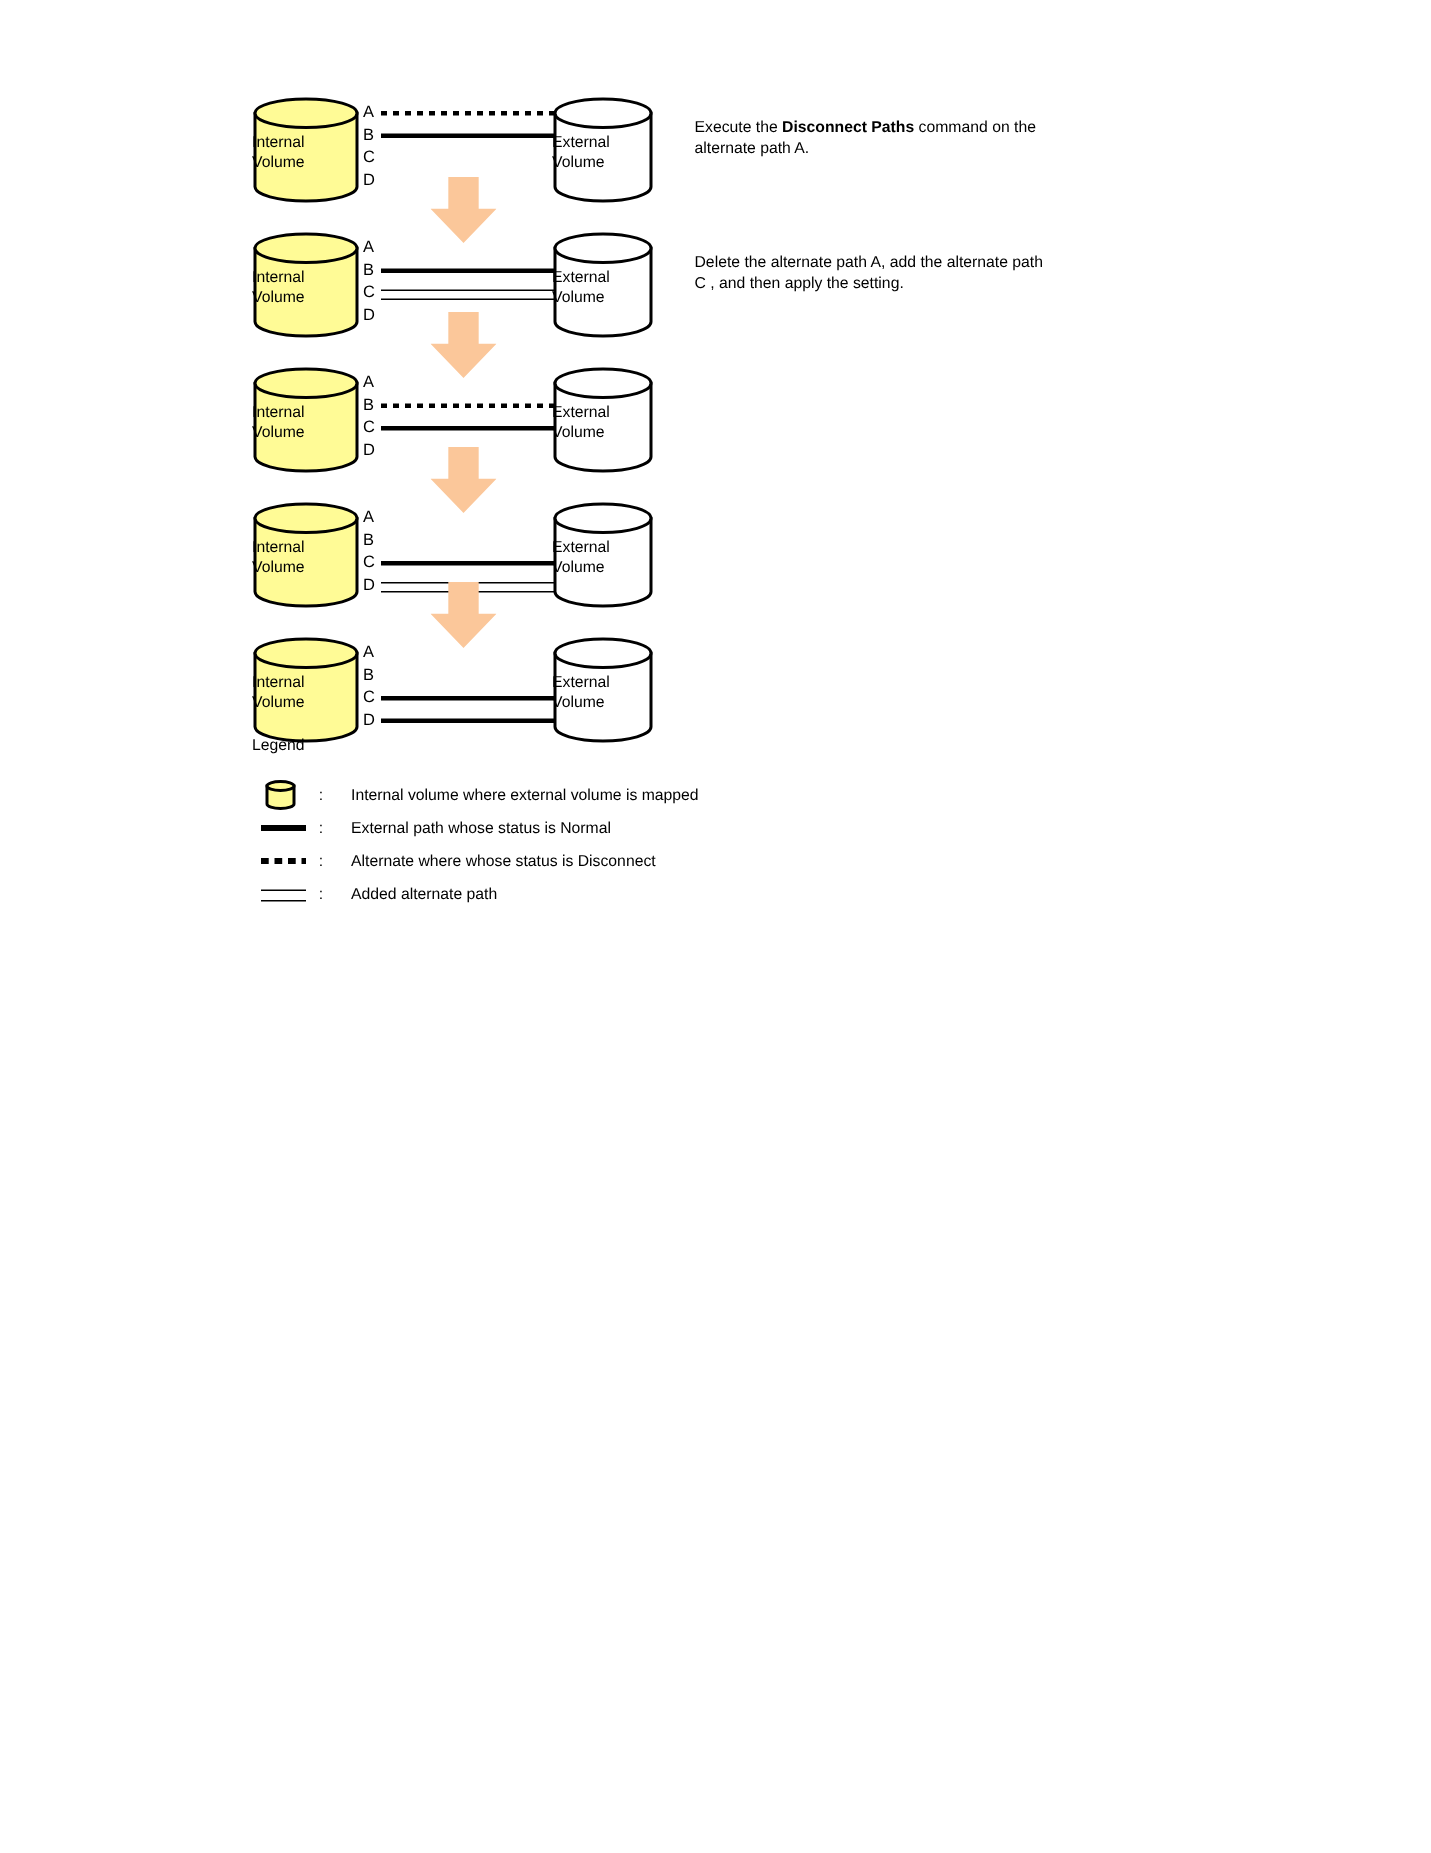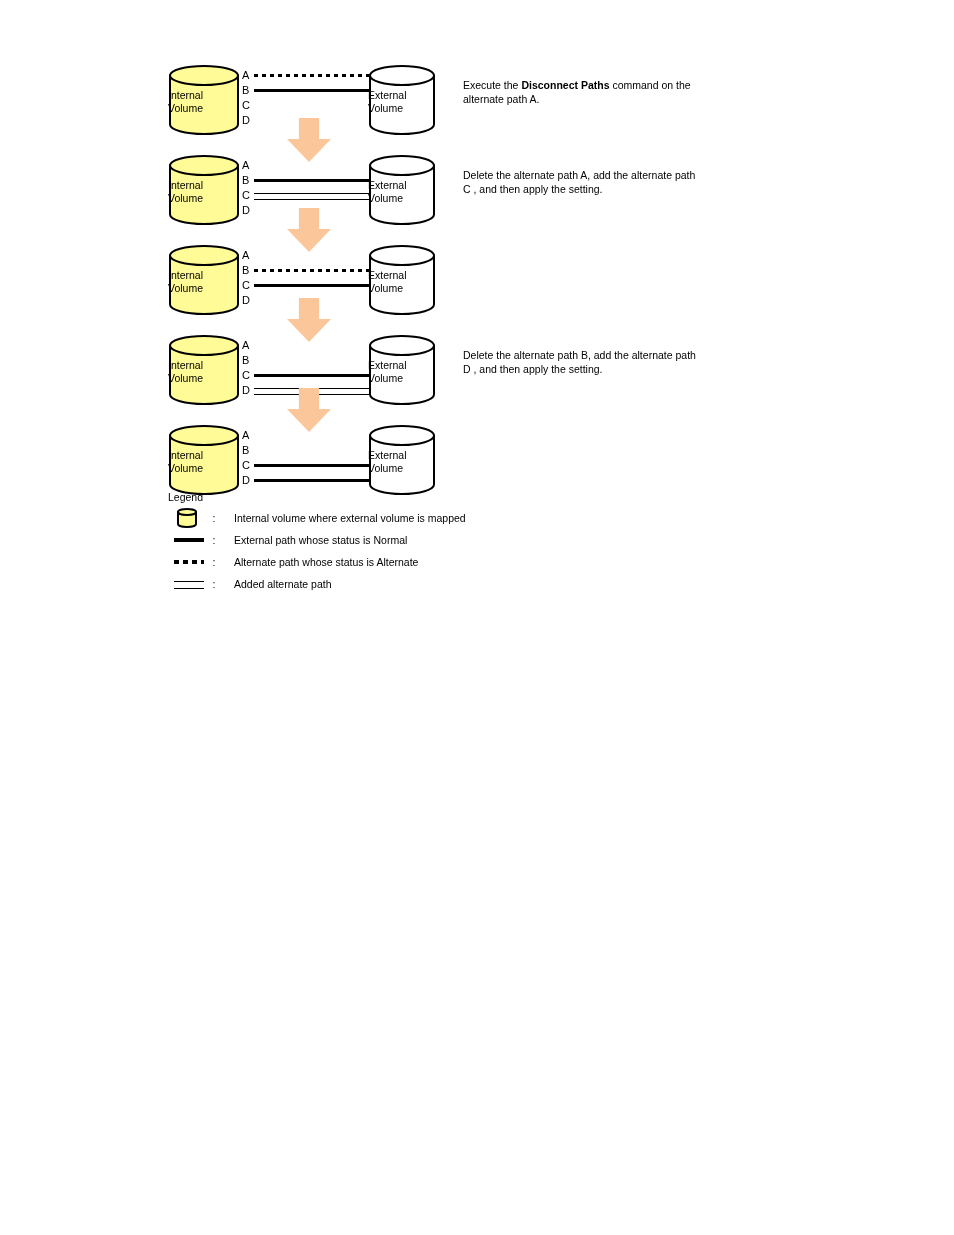--- a/index.html
+++ b/index.html
@@ -143,21 +143,21 @@
   
   .legend {
     position: absolute;
     left: 168px;
     top: 490px;
     width: 400px;
   }
   .legend-title {
     font-size: 10.5px;
     line-height: 14px;
-    margin-bottom: 3px;
+    margin-bottom: 15px;
   }
   .legend-item {
     display: flex;
     align-items: center;
     height: 22px;
   }
   .legend-sample {
     width: 36px;
     min-width: 36px;
     height: 22px;
@@ -398,21 +398,20 @@
   <svg width="68" height="72" viewBox="0 0 68 72">
     <path d="M2,11.5 L2,60.5 A 32 9.5 0 0 0 66,60.5 L66,11.5 Z" fill="#FFFFFF" stroke="#000000" stroke-width="2"></path>
     <ellipse cx="34" cy="11.5" rx="32" ry="9.5" fill="#FFFFFF" stroke="#000000" stroke-width="2"></ellipse>
   </svg>
       <div class="cyl-label">
         <div>External</div>
         <div>Volume</div>
       </div>
     </div>
 
-    <div class="step-desc"><span>Delete the alternate path B, add the alternate path D , and then apply the setting.</span></div>
   </div>
     <div class="arrow-row">
       <div class="down-arrow">
         
   <svg width="44" height="44" viewBox="0 0 44 44">
     <path d="M11.879999999999999,0 L32.120000000000005,0 L32.120000000000005,21.119999999999997 L44,21.119999999999997 L22,44 L0,21.119999999999997 L11.879999999999999,21.119999999999997 Z" fill="#FBC79A"></path>
   </svg>
       </div>
     </div>
   <div class="step-row">
@@ -479,21 +478,21 @@
             <div class="ls-normal"></div>
           </div>
     <div class="legend-colon">:</div>
     <div class="legend-text">External path whose status is Normal</div>
   </div>
   <div class="legend-item">
     <div class="legend-sample">
             <div class="ls-disconnect"></div>
           </div>
     <div class="legend-colon">:</div>
-    <div class="legend-text">Alternate path whose status is Alternate</div>
+    <div class="legend-text">Alternate where whose status is Disconnect</div>
   </div>
   <div class="legend-item">
     <div class="legend-sample">
             <div class="ls-added"></div>
           </div>
     <div class="legend-colon">:</div>
     <div class="legend-text">Added alternate path</div>
   </div>
       </div>
   </div>

